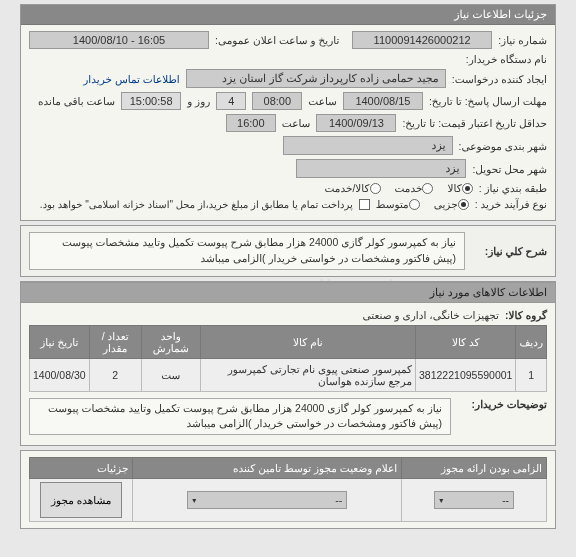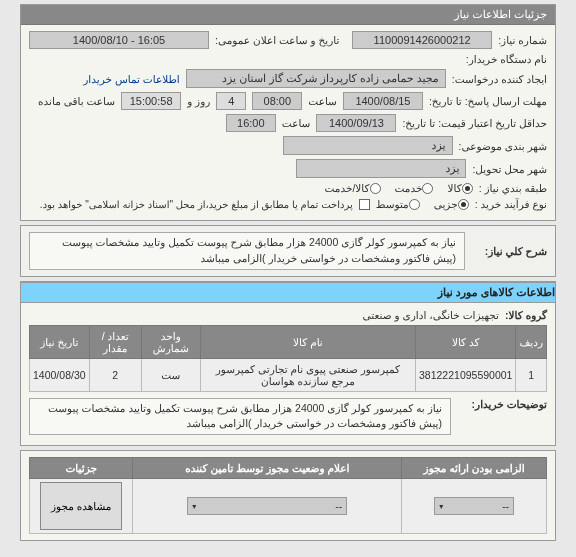--- a/index.html
+++ b/index.html
@@ -107,25 +107,25 @@
   }
   .desc-box {
     border: 1px solid #aaa;
     background: #f8f8f4;
     padding: 2px 8px;
     margin: 4px 0;
     font-size: 10.5px;
     line-height: 1.5;
   }
   .sub-header {
-    background: #7dd3fc;
+    background: #a3a3a3;
     color: #222;
-    padding: 3px 0;
+    padding: 3px 8px;
     font-size: 11px;
-    font-weight: bold;
+    font-weight: normal;
     border: 1px solid #999;
     border-right: none;
     border-left: none;
   }
   table.data {
     width: 100%;
     border-collapse: collapse;
     font-size: 10.5px;
     margin-top: 4px;
   }
@@ -138,37 +138,38 @@
   }
   table.data td {
     background: #eee;
     padding: 4px 3px;
     border: 1px solid #bbb;
     text-align: center;
   }
   .btn {
     background: #ddd;
     border: 1px solid #888;
-    padding: 17px 10px;
+    padding: 11px 10px;
     font-size: 10.5px;
     cursor: pointer;
     font-family: inherit;
   }
   .flex-spacer { flex: 1; }
   .auth-table {
     width: 100%;
     border-collapse: collapse;
     font-size: 10.5px;
   }
   .auth-table th {
     background: #888;
     color: #fff;
     padding: 4px;
     border: 1px solid #777;
-    font-weight: bold;
+    font-weight: normal;
+    text-align: right;
   }
   .auth-table td {
     background: #eee;
     padding: 3px;
     border: 1px solid #bbb;
     text-align: center;
   }
   .dd {
     background: #ccc;
     border: 1px solid #999;
@@ -302,21 +303,21 @@
           <th>نام کالا</th>
           <th>واحد شمارش</th>
           <th>تعداد / مقدار</th>
           <th>تاریخ نیاز</th>
         </tr>
       </thead>
       <tbody>
         <tr>
           <td>1</td>
           <td style="direction:ltr">3812221095590001</td>
-          <td style="text-align:center">کمپرسور صنعتی پیوی نام تجارتی کمپرسور مرجع سازنده هواسان</td>
+          <td style="text-align:right">کمپرسور صنعتی پیوی نام تجارتی کمپرسور مرجع سازنده هواسان</td>
           <td>ست</td>
           <td>2</td>
           <td style="direction:ltr">1400/08/30</td>
         </tr>
       </tbody>
     </table>
 
     <div class="row" style="margin-top:6px; align-items:flex-start">
       <span class="label" style="font-weight:bold; min-width:90px">توضیحات خریدار:</span>
       <div class="desc-box" style="flex:1; margin:0">نیاز به کمپرسور کولر گازی 24000 هزار مطابق شرح پیوست تکمیل وتایید مشخصات پیوست (پیش فاکتور ومشخصات در خواستی خریدار )الزامی میباشد</div>

